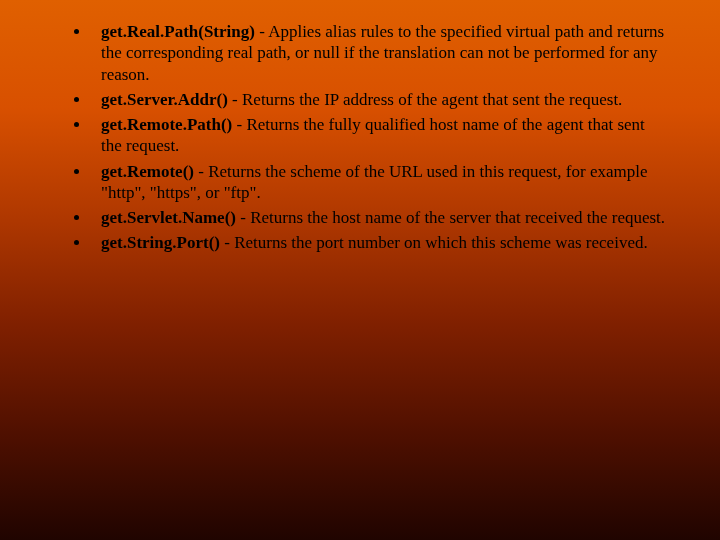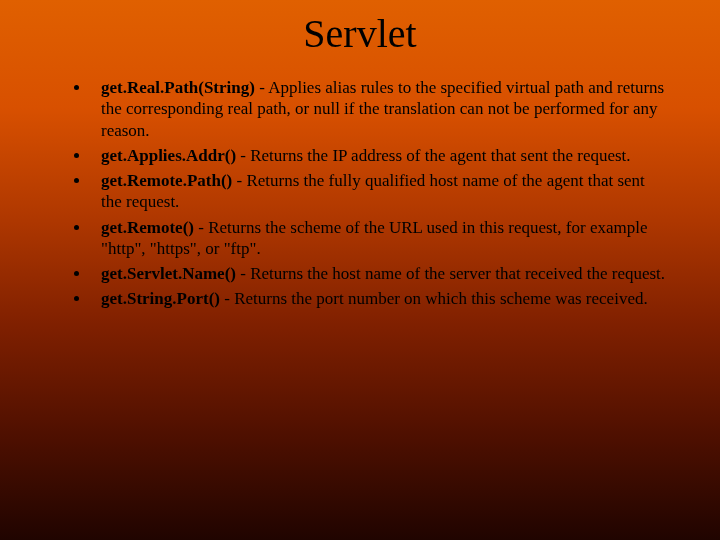--- a/index.html
+++ b/index.html
@@ -40,22 +40,21 @@
     padding-left: 10px;
   }
   .method {
     font-weight: bold;
   }
 </style>
 </head>
 <body>
 
 <div class="slide">
-  <h1 class="title">Servlet</h1>
   <ul class="bullets">
     <li><span class="method">get.Real.Path(String)</span><span> - Applies alias rules to the specified virtual path and returns the corresponding real path, or null if the translation can not be performed for any reason.</span></li>
-    <li><span class="method">get.Applies.Addr()</span><span> - Returns the IP address of the agent that sent the request.</span></li>
+    <li><span class="method">get.Server.Addr()</span><span> - Returns the IP address of the agent that sent the request.</span></li>
     <li><span class="method">get.Remote.Path()</span><span> - Returns the fully qualified host name of the agent that sent the request.</span></li>
     <li><span class="method">get.Remote()</span><span> - Returns the scheme of the URL used in this request, for example "http", "https", or "ftp".</span></li>
     <li><span class="method">get.Servlet.Name()</span><span> - Returns the host name of the server that received the request.</span></li>
     <li><span class="method">get.String.Port()</span><span> - Returns the port number on which this scheme was received.</span></li>
   </ul>
 </div>
 
 </body></html>

